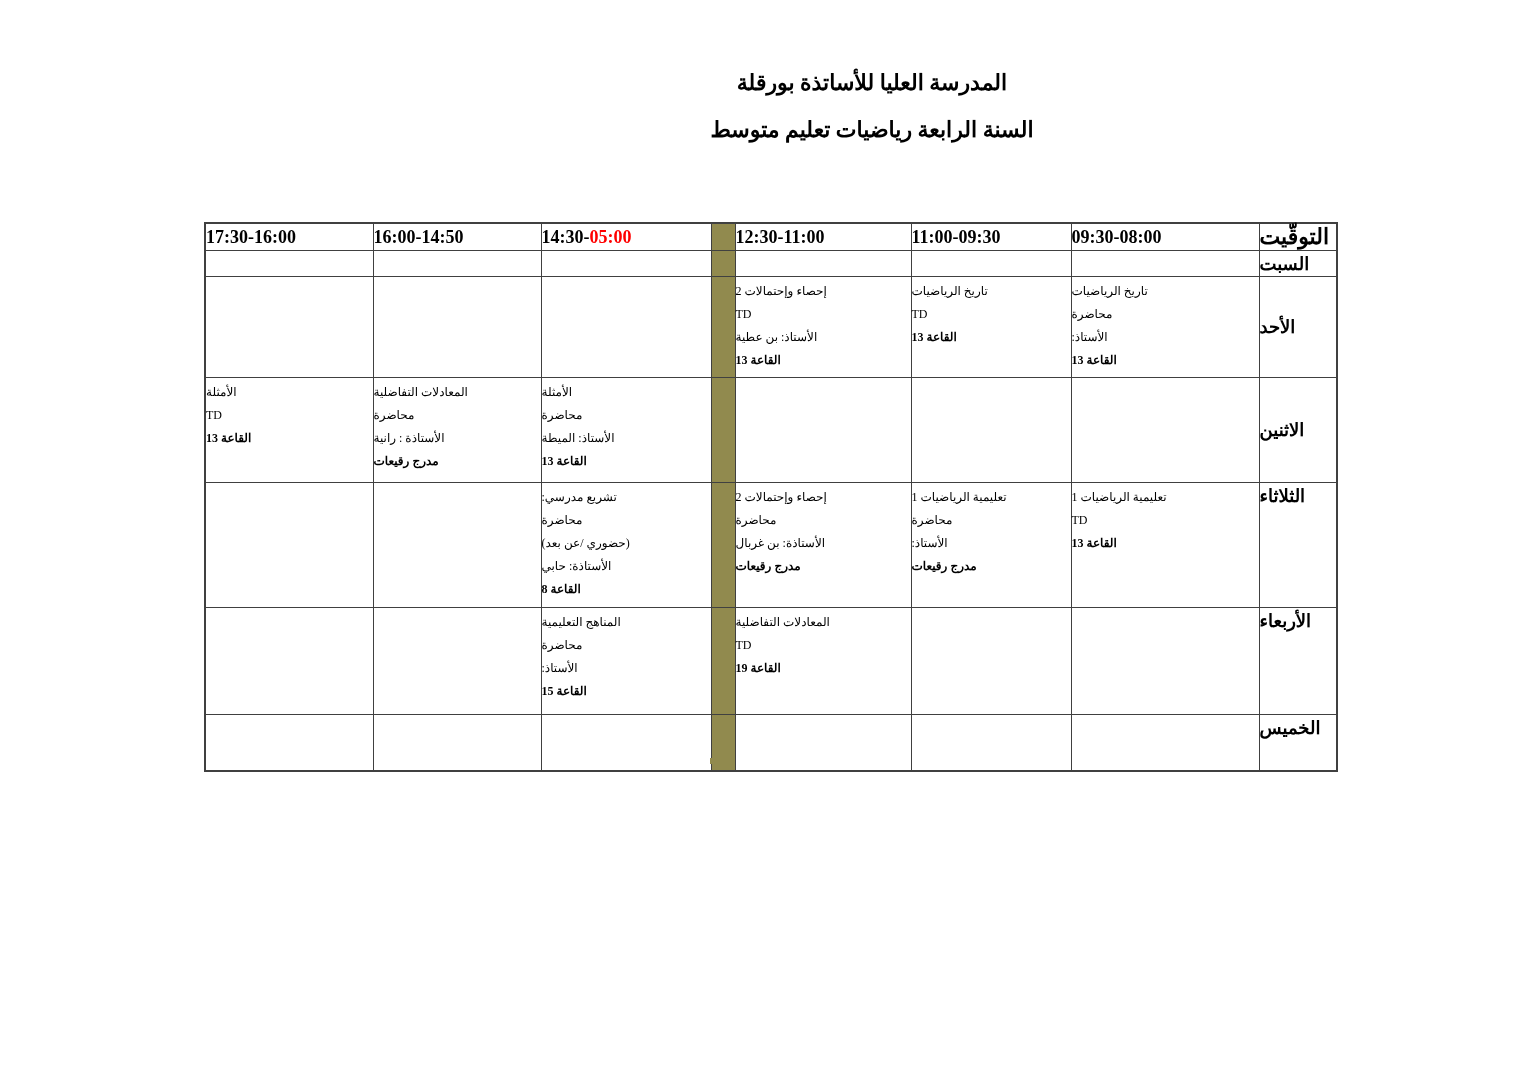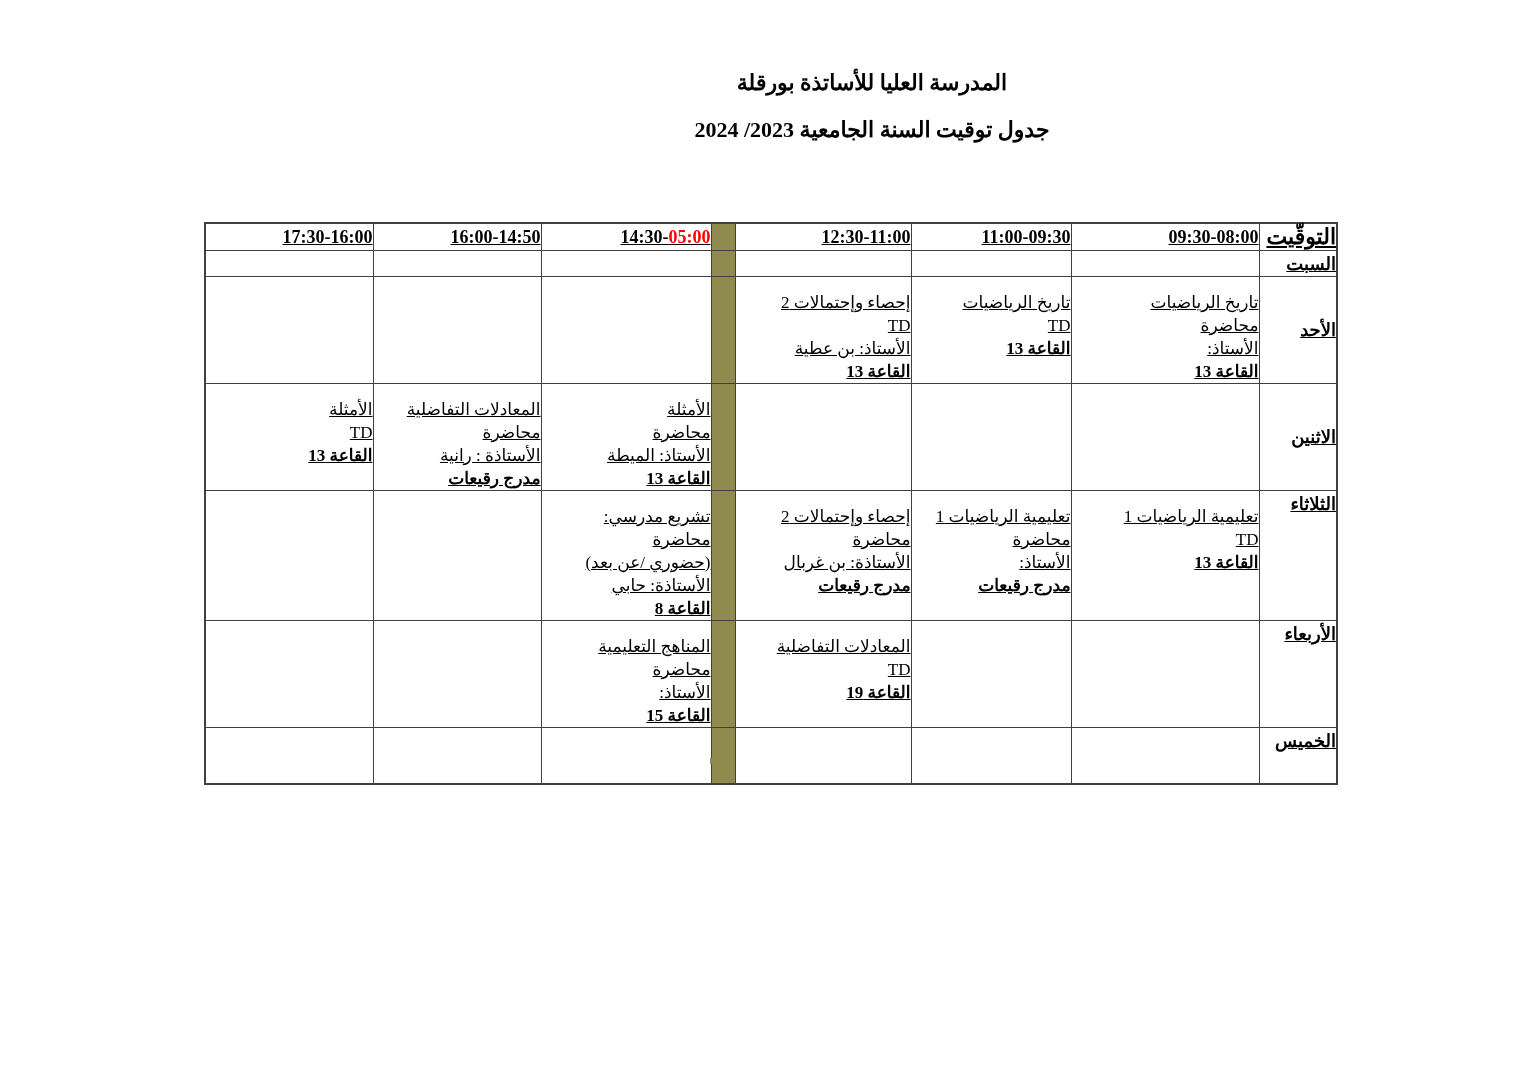--- a/index.html
+++ b/index.html
@@ -21,21 +21,21 @@
     margin-bottom: 18px; color: #000; margin-top: 14px;
   }
 
   
   table.timetable {
     position: absolute; top: 222px; left: 204px;
     width: 1132px; table-layout: fixed;
     border-collapse: collapse; direction: rtl;
     border: 2px solid #404040;
   }
-  .timetable td { border: 1px solid #404040; padding: 0; text-align: right; text-decoration: underline; }
+  .timetable td { border: 1px solid #404040; padding: 0; text-align: left; }
 
   col.c-day  { width: 78px; }
   col.c-s1   { width: 188px; }
   col.c-s2   { width: 160px; }
   col.c-s3   { width: 176px; }
   col.c-sep  { width: 24px; }
   col.c-s4   { width: 170px; }
   col.c-s5   { width: 168px; }
   col.c-s6   { width: 168px; }
 
@@ -47,34 +47,34 @@
   tr.r-wed    { height: 107px; }
   tr.r-thu    { height: 56px; }
 
   td.time-cell { direction: ltr; font-weight: bold; font-size: 18px; vertical-align: middle; }
   td.time-label-cell { font-weight: bold; font-size: 22px; vertical-align: middle; }
   td.day-cell { font-weight: bold; font-size: 18px; vertical-align: middle; }
   td.day-cell.va-top { vertical-align: top; padding-top: 2px; }
   td.sep-cell { background: #918a4e; }
   .red { color: #ff0000; }
 
-  td.lesson-cell { vertical-align: top; padding-top: 14px; font-size: 17px; }
+  td.lesson-cell { vertical-align: top; padding-top: 3px; font-size: 12px; }
   .lesson-lines { white-space: pre-line; line-height: 23px; }
   .lesson-room  { font-weight: bold; line-height: 23px; }
 
   .sep-tail { position: absolute; left: 710px; top: 758px; width: 24px; height: 6px; background: #918a4e; }
 </style>
 </head>
 <body>
 
 <div class="page">
 
   <div class="titles">
     <div class="title-line">المدرسة العليا للأساتذة بورقلة</div>
-    <div class="title-line">جدول توقيت السنة الجامعية 2023/ 2024</div>
+    <div class="title-line">السنة الرابعة رياضيات تعليم متوسط</div>
   </div>
 
   <table class="timetable">
     <colgroup>
       <col class="c-day">
         <col class="c-s1">
         <col class="c-s2">
         <col class="c-s3">
       <col class="c-sep">
         <col class="c-s4">

